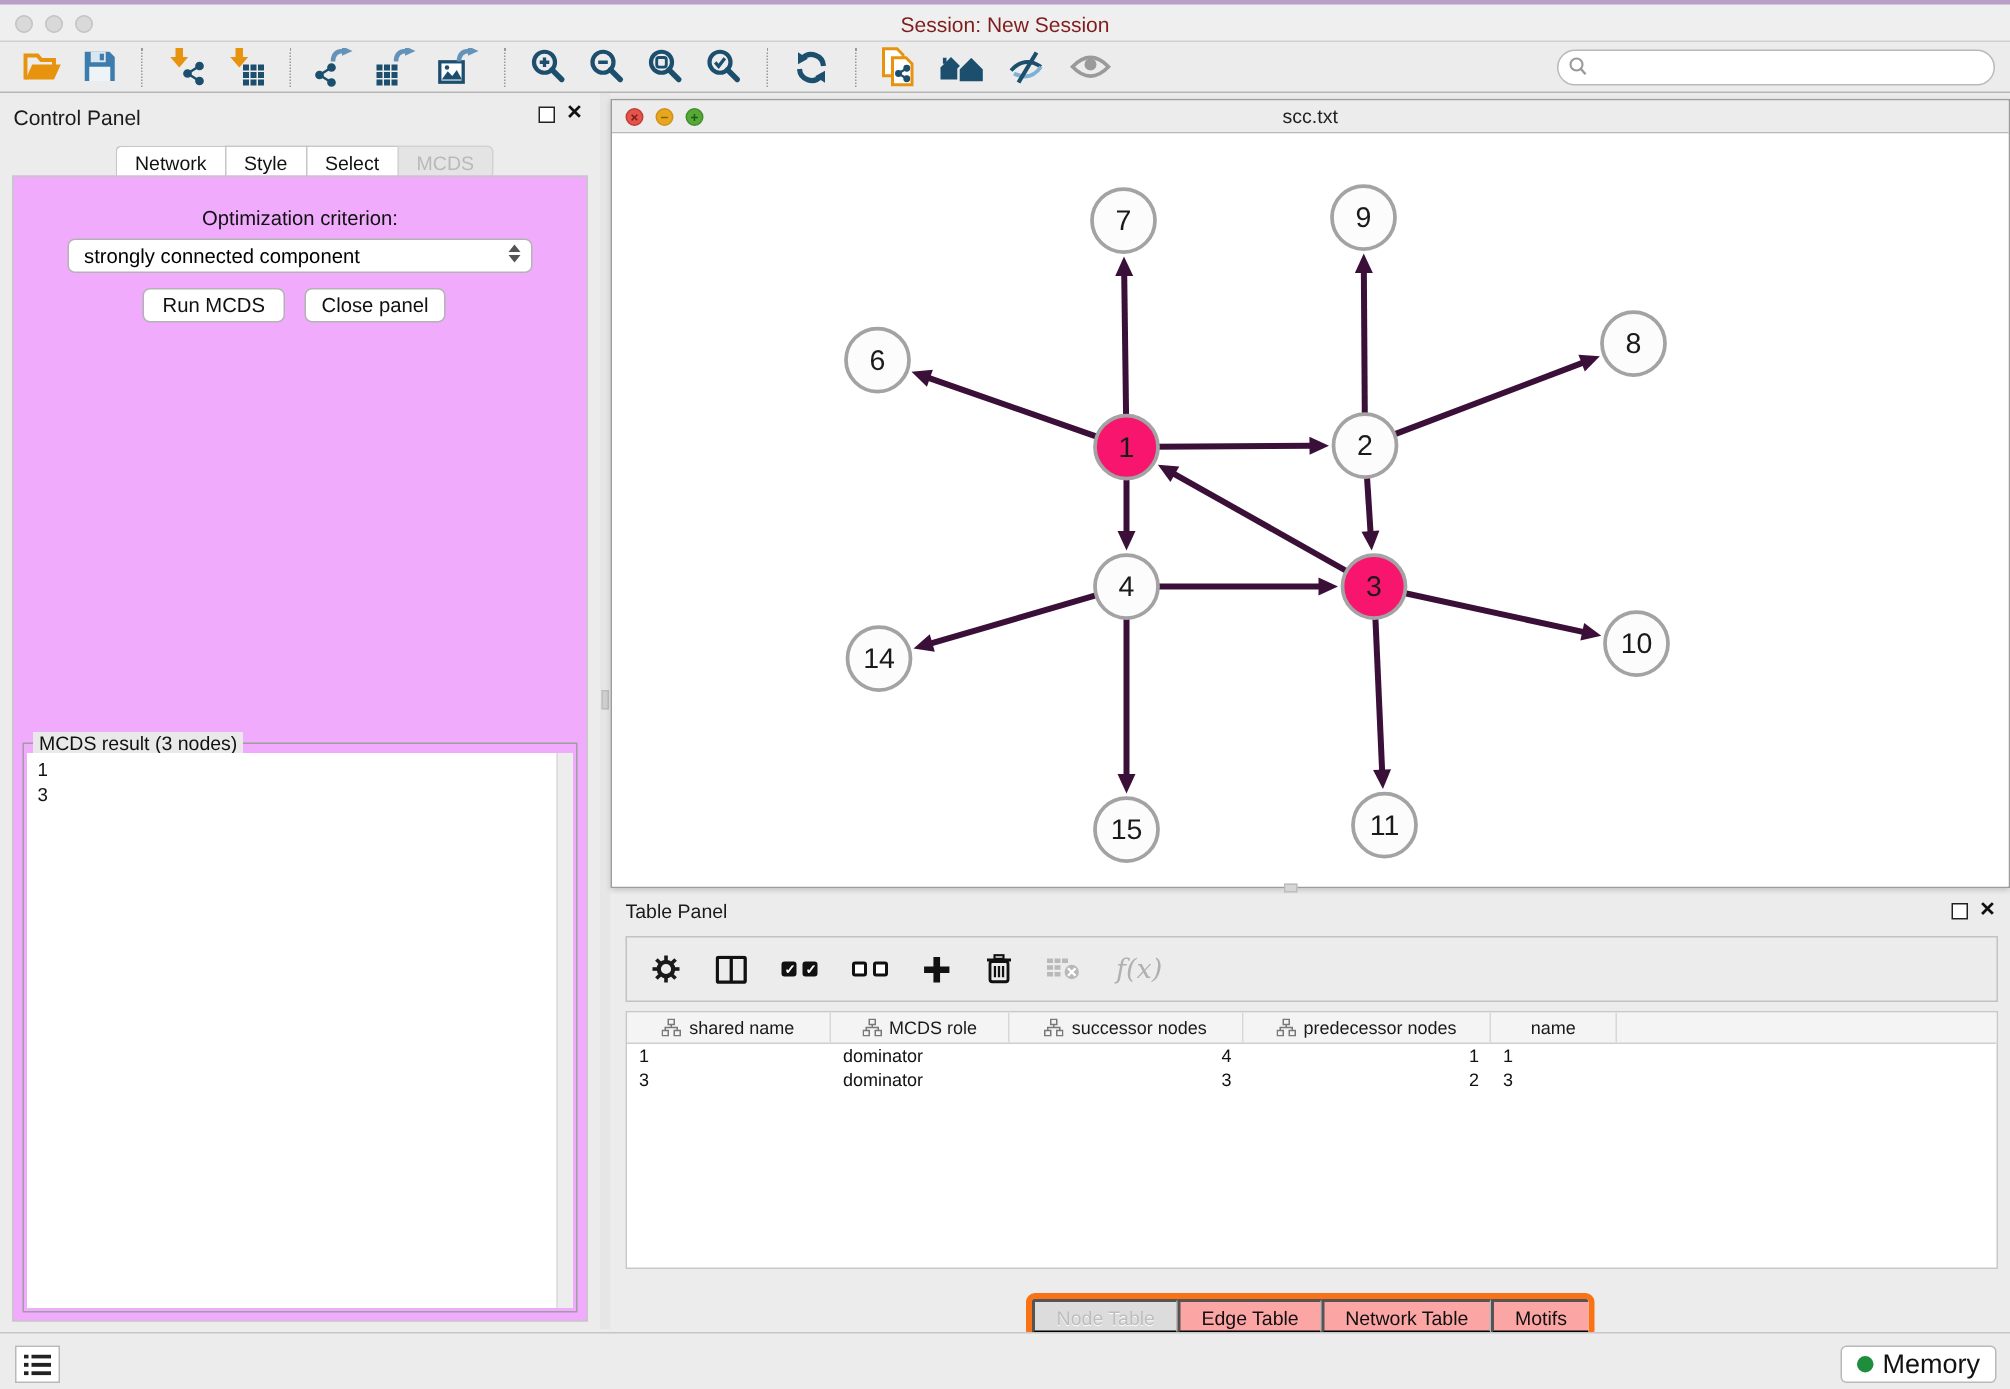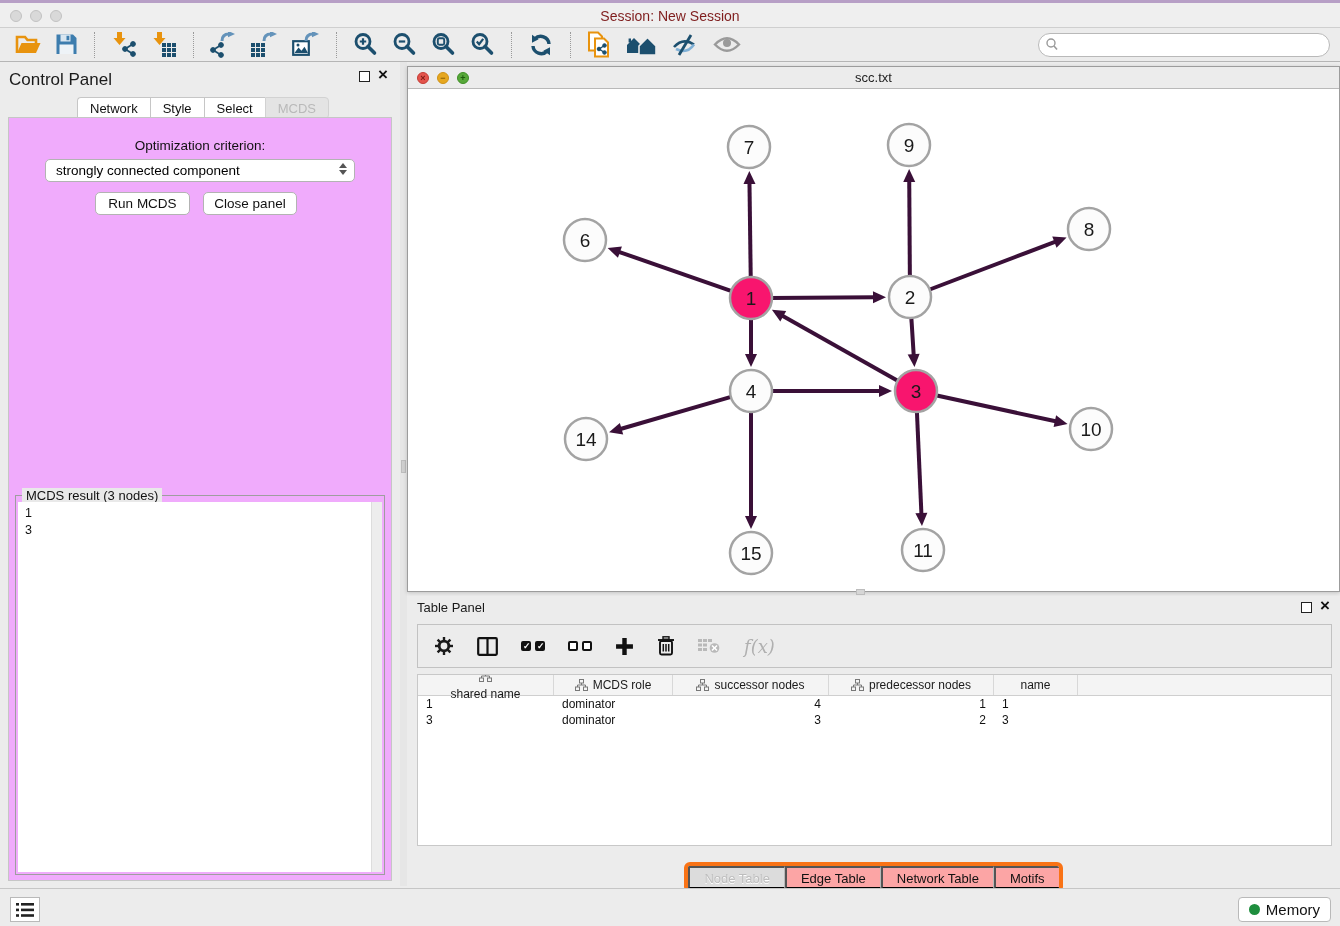--- a/index.html
+++ b/index.html
@@ -23,21 +23,21 @@
     align-items:center; justify-content:center; cursor:pointer; }
   .sep { width:1px; height:26px; border-left:1px dotted #9a9a9a; margin:0 9px; }
   .search-wrap { position:absolute; right:10px; top:5px; width:292px; height:24px; }
   .search-wrap input { width:100%; height:100%; border:1px solid #b9b9b9; border-radius:13px;
     padding:0 10px 0 26px; font-size:12px; background:#fff; outline:none; }
   .search-wrap svg { position:absolute; left:8px; top:5px; }
 
   
   .control-panel { position:absolute; left:0; top:62px; width:400px; height:824px; background:#ececec; }
   .panel-header { position:absolute; left:0; top:0; right:0; height:30px; }
-  .panel-title { position:absolute; left:9px; top:8px; font-size:17px; color:#1a1a1a; }
+  .panel-title { position:absolute; left:9px; top:8px; font-size:14px; color:#1a1a1a; }
   .float-btn { position:absolute; top:9px; width:11px; height:11px; border:1.5px solid #222; background:#fff; display:inline-block; cursor:pointer; }
   .close-btn { position:absolute; top:3px; font-size:17px; font-weight:bold; color:#111; cursor:pointer; line-height:20px; }
   .cp-float { right:30px; } .cp-close { right:12px; }
 
   .cp-tabs { position:absolute; left:77px; top:35px; display:flex; }
   .cp-tab { font-size:13px; padding:3px 12px; background:#fff; border:1px solid #c6c6c6;
     border-right:none; color:#111; cursor:pointer; height:22px; }
   .cp-tab:first-child { border-radius:4px 0 0 0; }
   .cp-tab:last-child { border-right:1px solid #c6c6c6; border-radius:0 4px 4px 0; }
   .cp-tab.active { background:#e4e4e4; color:#b9b9b9; border-color:#d2d2d2; }
@@ -110,21 +110,21 @@
   .tp-tab { font-size:13px; padding:3px 14px; height:23px; background:#fca5a5; color:#111;
     border-right:1px solid #b9b9b9; cursor:pointer; }
   .tp-tab:last-child { border-right:none; }
   .tp-tab.active { background:#dcdcdc; color:#bdbdbd; text-shadow:0 1px 0 #fff; }
 
   
   .statusbar { position:absolute; left:0; top:888px; width:1340px; height:38px; background:#ececec; border-top:1px solid #c6c6c6; }
   .sb-list-btn { position:absolute; left:10px; top:8px; width:30px; height:25px; background:#fff;
     border:1px solid #b9b9b9; display:flex; align-items:center; justify-content:center; cursor:pointer; }
   .memory-btn { position:absolute; right:9px; top:8px; height:25px; background:#fff; border:1px solid #b9b9b9;
-    border-radius:4px; display:flex; align-items:center; gap:6px; padding:0 10px; font-size:15px; color:#111; cursor:pointer; }
+    border-radius:4px; display:flex; align-items:center; gap:6px; padding:0 10px; font-size:18px; color:#111; cursor:pointer; }
   .mem-dot { width:11px; height:11px; border-radius:50%; background:#1e8e3e; }
   .hier { flex:0 0 auto; }
 </style>
 </head>
 <body>
 
 <div id="app">
 
   <div class="titlebar">
     <div class="tl-group">
@@ -494,21 +494,21 @@
           <line x1="19" y1="7.5" x2="14" y2="12.5" stroke="#fff" stroke-width="1.6"></line>
         </svg>
       </button>
       <button class="tp-tbtn">
         <span class="fx">f(x)</span>
       </button>
     </div>
 
     <div class="tp-table">
       <div class="thead" id="tbl-head">
-          <div class="th" style="width: 136px; flex-direction: column;">
+          <div class="th" style="width: 136px;">
             <svg class="hier" width="13" height="12" viewBox="0 0 13 12">
               <rect x="4.5" y="0.5" width="4" height="3.5" fill="none" stroke="#787878"></rect>
               <path d="M6.5 4 v2 M2.5 8 v-2 h8 v2" fill="none" stroke="#787878"></path>
               <rect x="0.5" y="8" width="4" height="3.5" fill="none" stroke="#787878"></rect>
               <rect x="8.5" y="8" width="4" height="3.5" fill="none" stroke="#787878"></rect>
             </svg>
             <span>shared name</span>
           </div>
           <div class="th" style="width: 119px;">
             <svg class="hier" width="13" height="12" viewBox="0 0 13 12">

